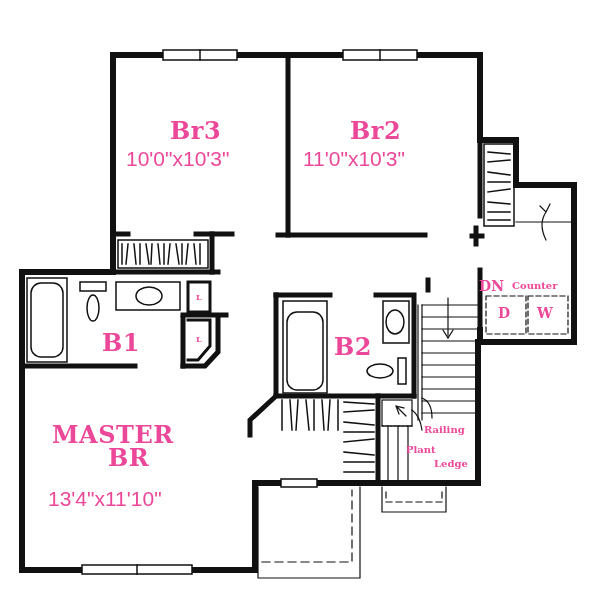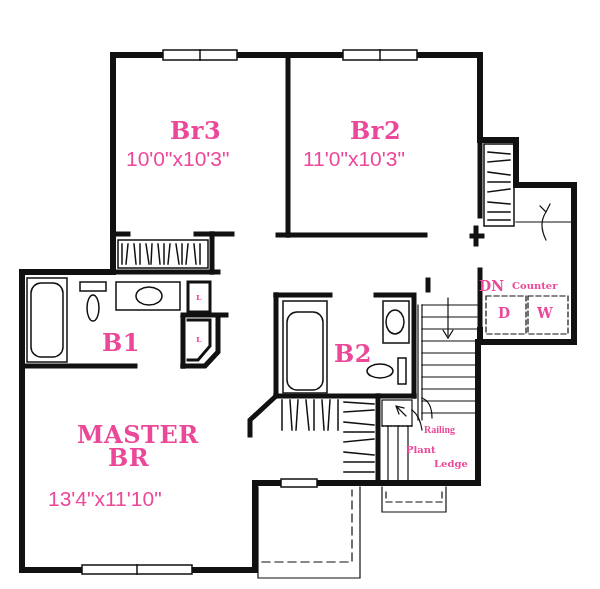--- a/index.html
+++ b/index.html
@@ -123,27 +123,27 @@
       <polyline points="382,487 382,512 446,512 446,487"></polyline>
       <polyline points="386,492 386,502 442,502 442,490" stroke-dasharray="6,4"></polyline>
     </g>
   </g>
 </svg>
 
 <div class="lbl serif-b room-name" style="left:170px;top:116px;">Br3</div>
 <div class="lbl sans room-dim" style="left:126px;top:147px;">10'0"x10'3"</div>
 <div class="lbl serif-b room-name" style="left:350px;top:116px;">Br2</div>
 <div class="lbl sans room-dim" style="left:303px;top:147px;">11'0"x10'3"</div>
-<div class="lbl serif-b room-name" style="left:77px;top:420px;">MASTER</div>
+<div class="lbl serif-b room-name" style="left:52px;top:420px;">MASTER</div>
 <div class="lbl serif-b room-name" style="left:108px;top:443px;">BR</div>
 <div class="lbl sans room-dim" style="left:48px;top:487px;">13'4"x11'10"</div>
 <div class="lbl serif-b room-name" style="left:102px;top:328px;">B1</div>
-<div class="lbl serif-b room-name" style="left:334px;top:332px;margin-top:7px;">B2</div>
+<div class="lbl serif-b room-name" style="left:334px;top:332px;">B2</div>
 
 <div class="lbl serif-b" style="left:435px;top:278px;font-size:14px;margin-left:44px;">DN</div>
 <div class="lbl serif-b small" style="left:512px;top:240px;margin-top:40px;">Counter</div>
 <div class="lbl serif-b" style="left:498px;top:305px;font-size:14px;">D</div>
 <div class="lbl serif-b" style="left:537px;top:305px;font-size:14px;">W</div>
 <div class="lbl serif-b tiny" style="left:196px;top:292px;">L</div>
 <div class="lbl serif-b tiny" style="left:196px;top:334px;">L</div>
-<div class="lbl serif-b small" style="left:424px;top:424px;font-family:Liberation Serif, serif;">Railing</div>
+<div class="lbl serif-b small" style="left:424px;top:424px;">Railing</div>
 <div class="lbl serif-b small" style="left:406px;top:444px;">Plant</div>
 <div class="lbl serif-b small" style="left:434px;top:458px;">Ledge</div>
 
 </body></html>

